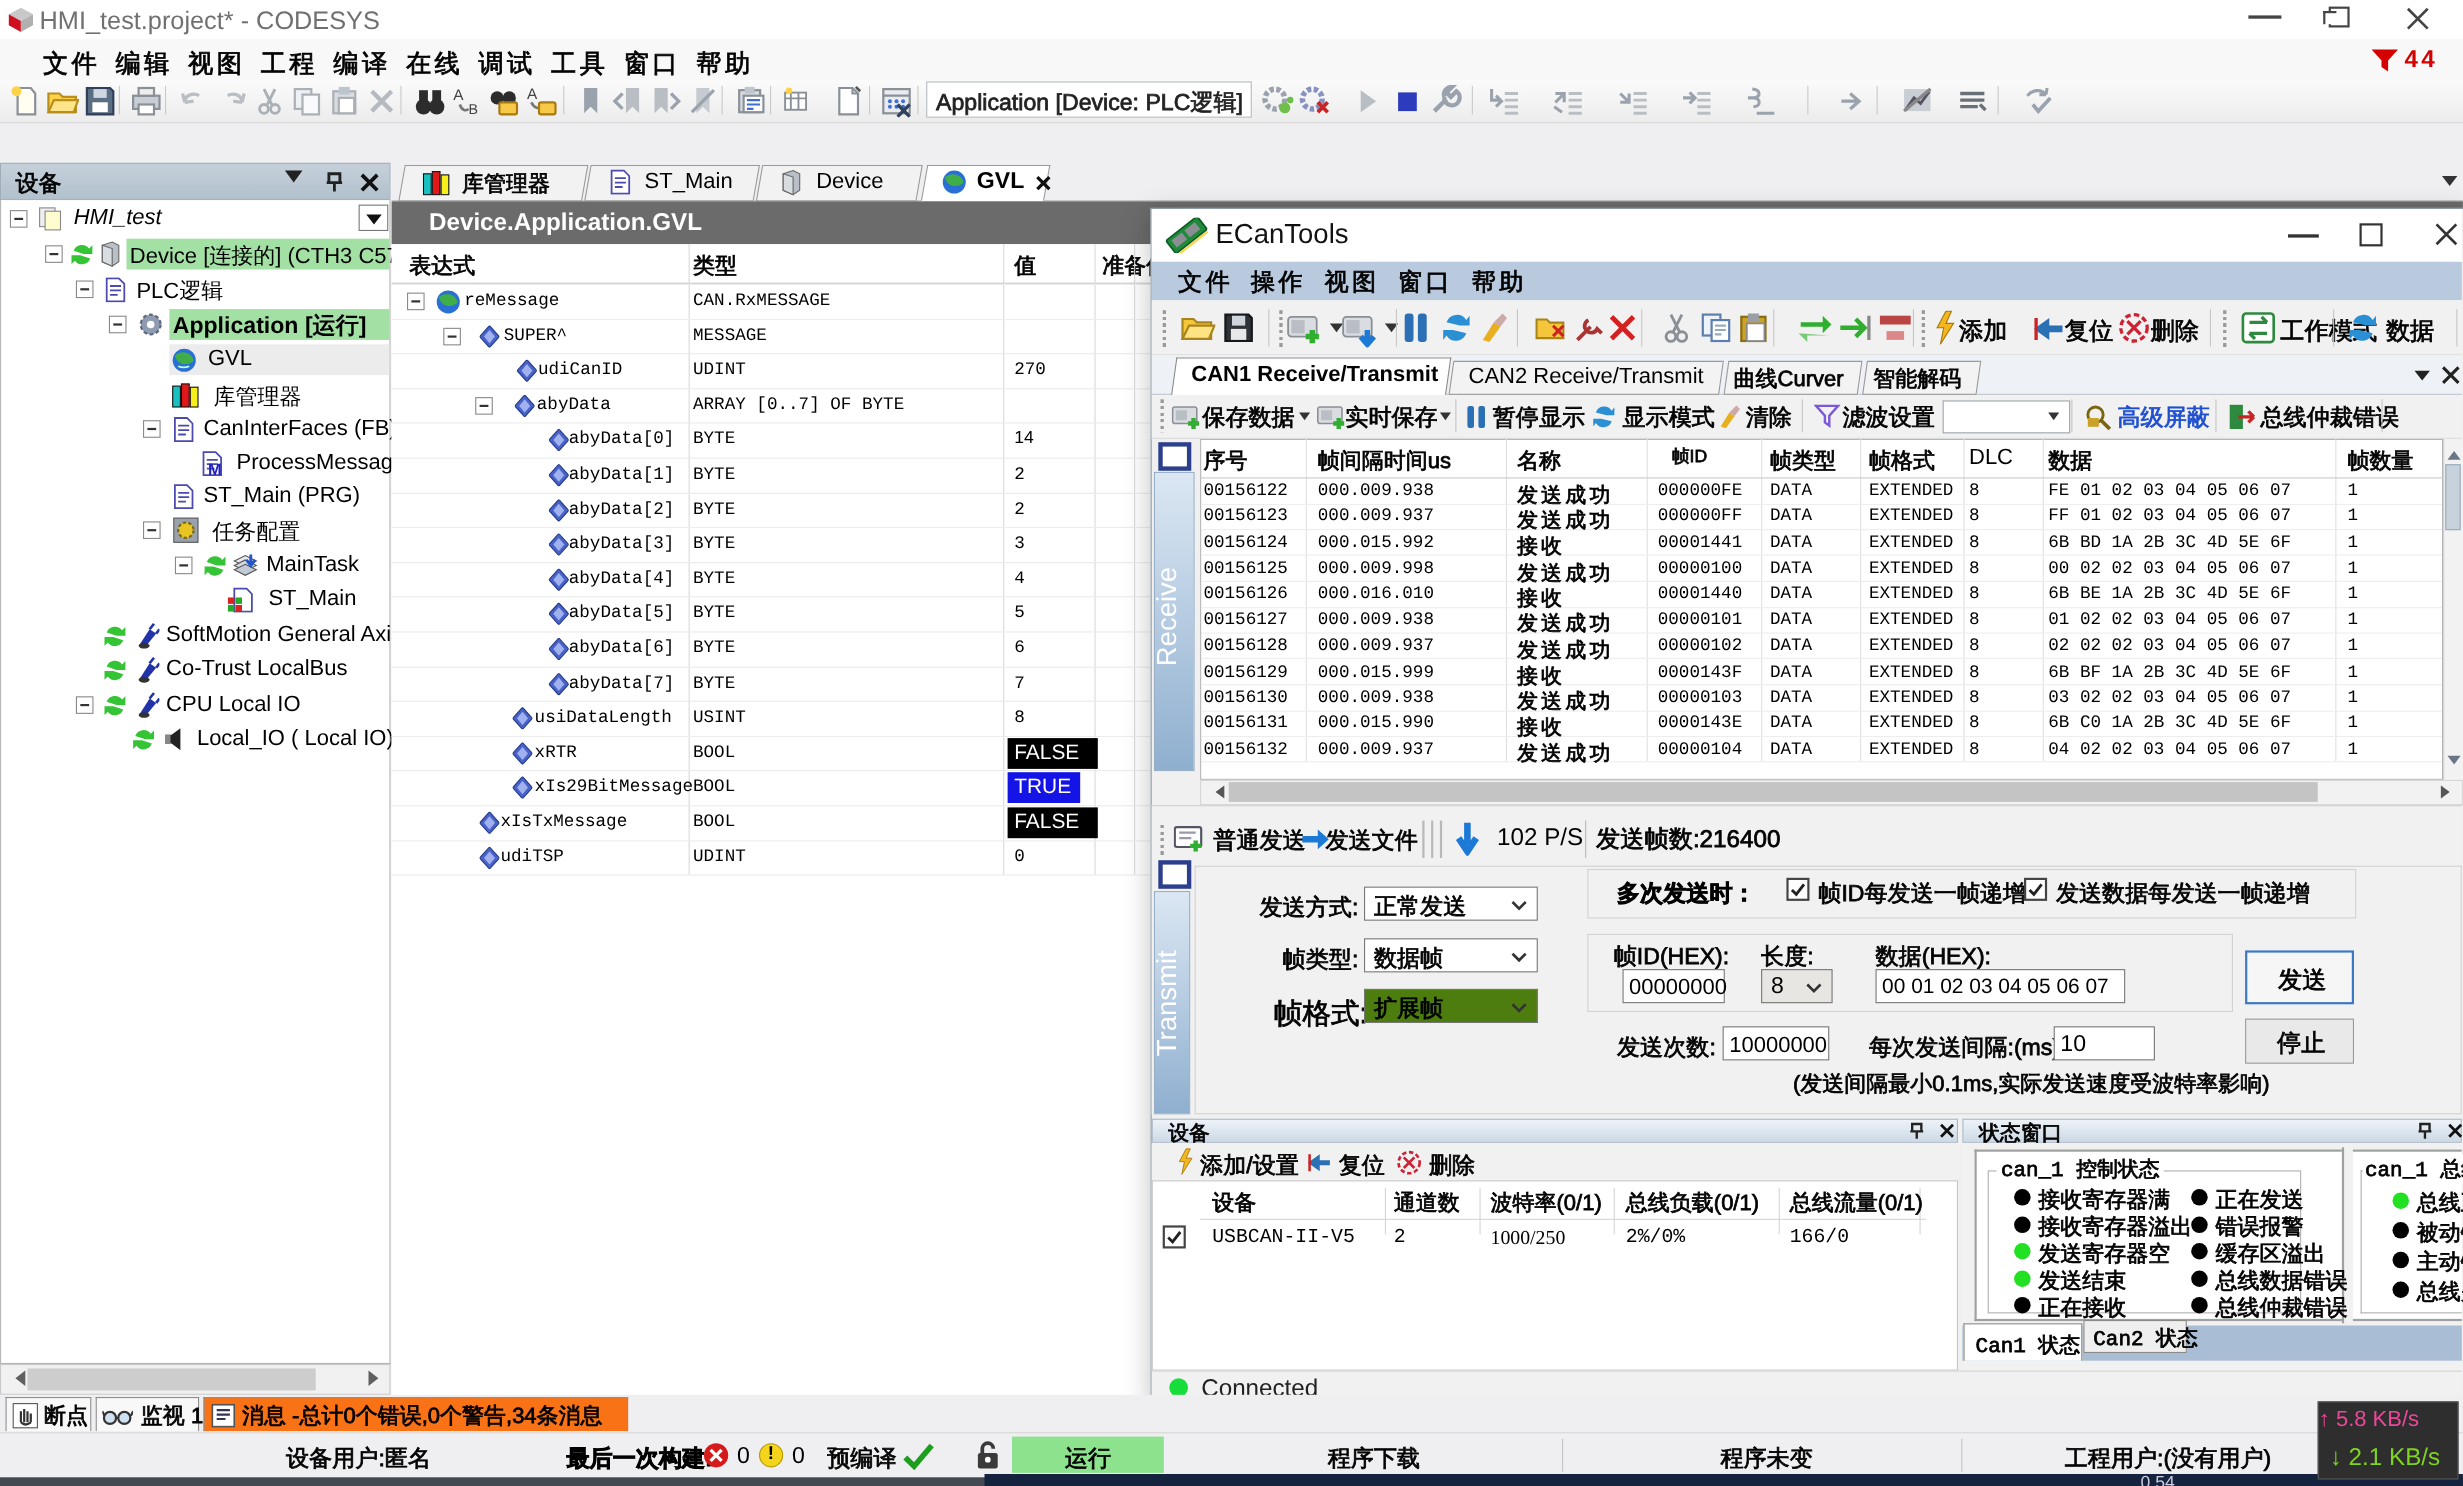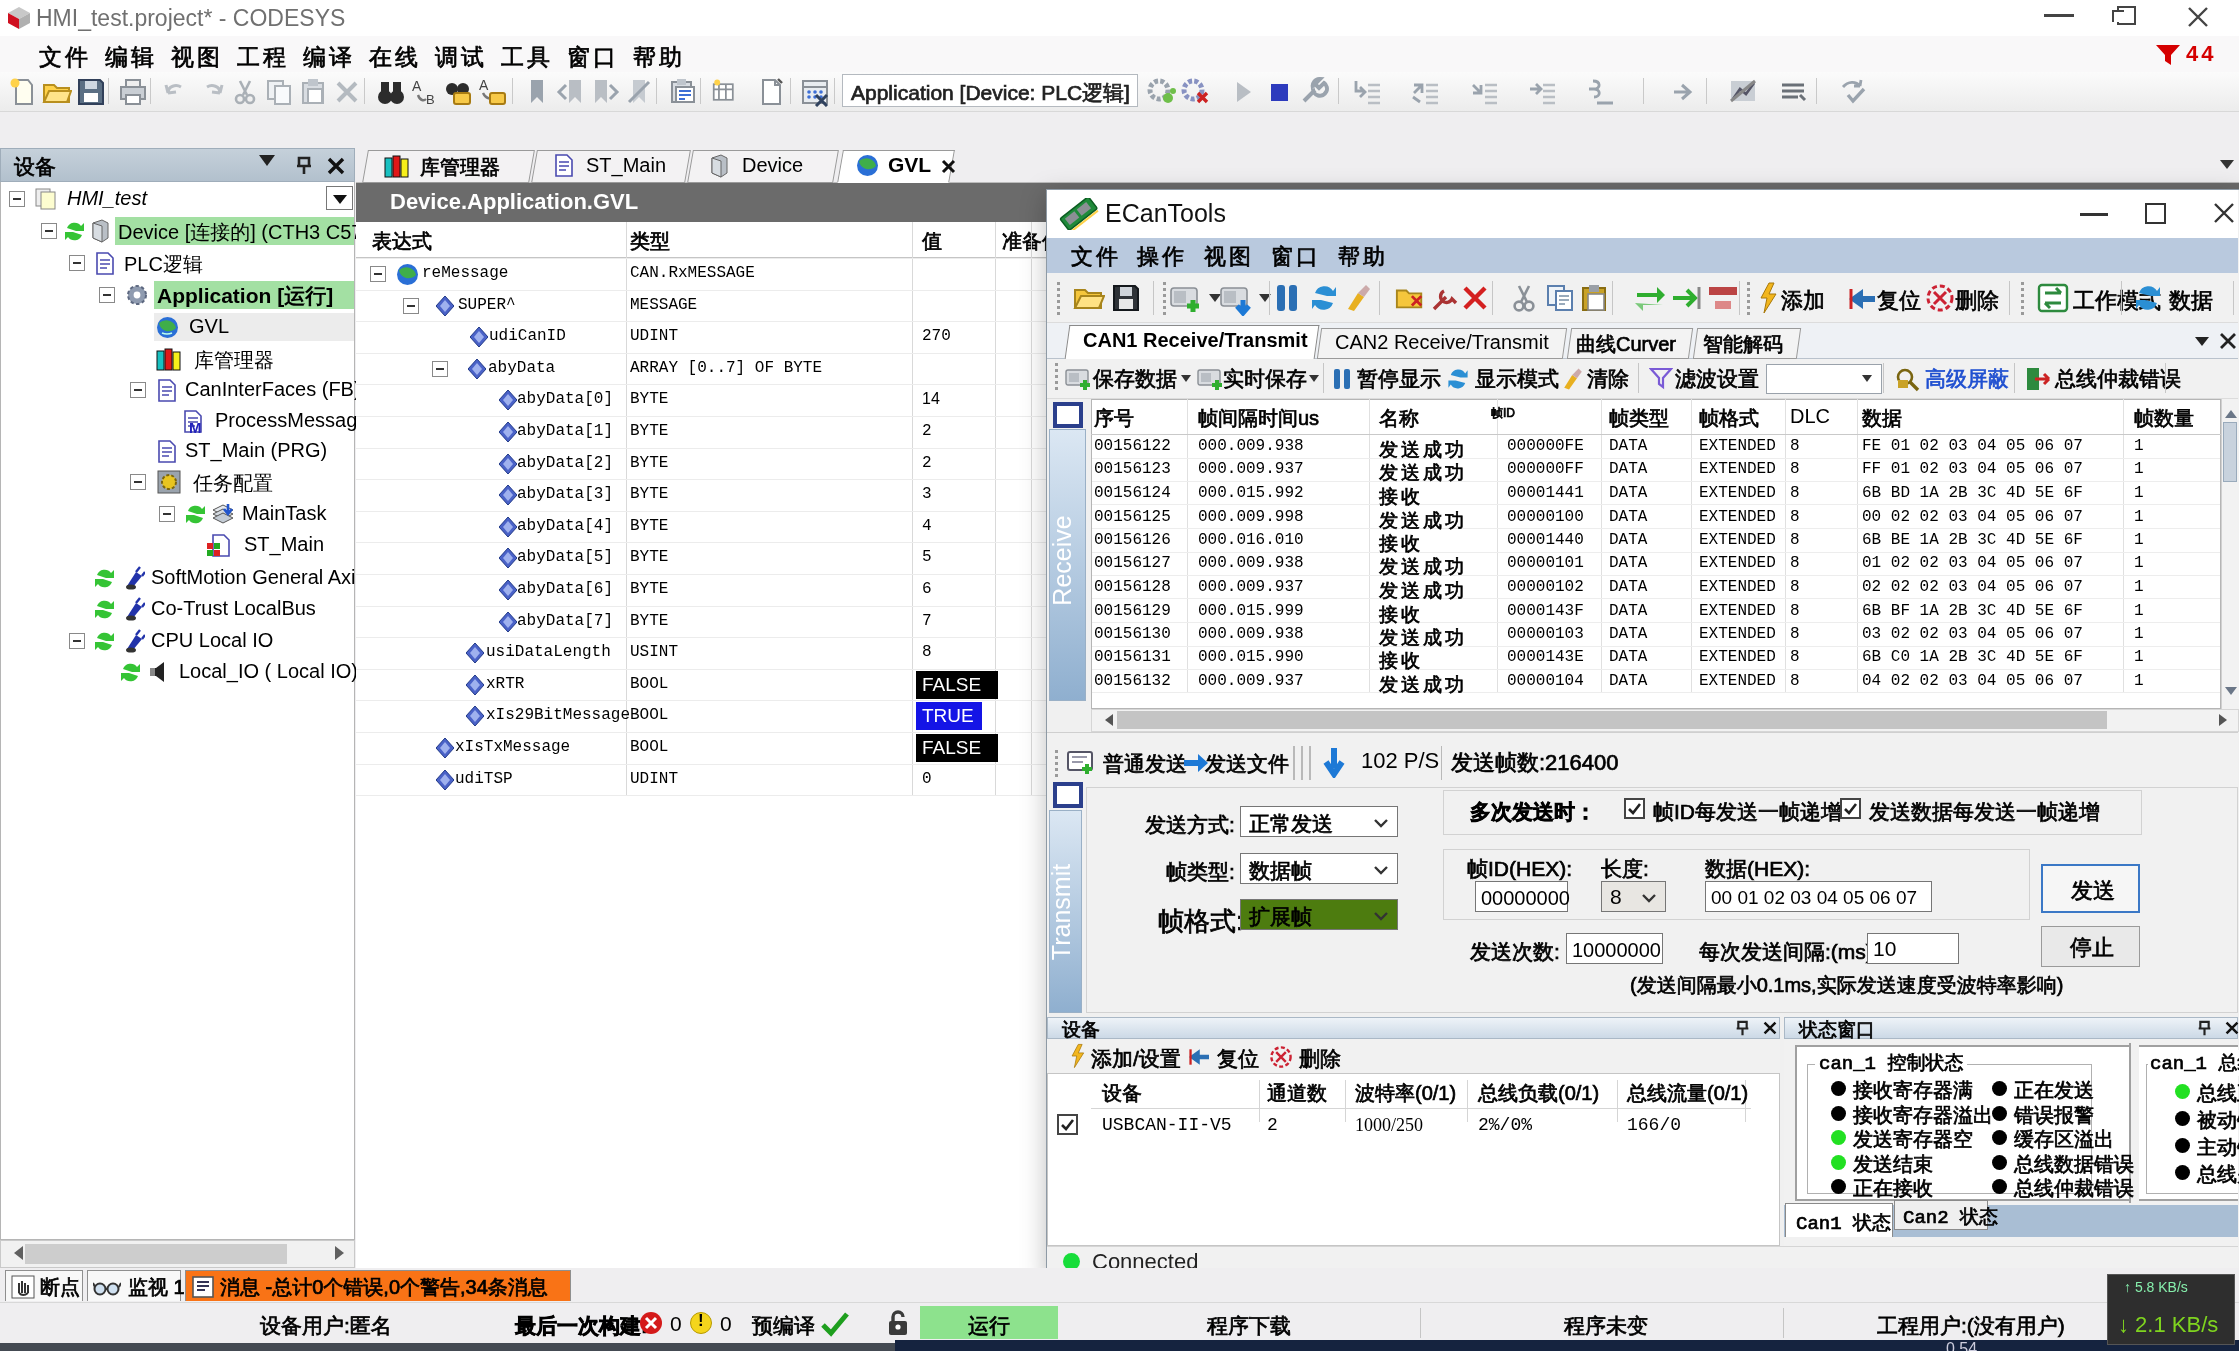--- a/index.html
+++ b/index.html
@@ -795,21 +795,21 @@
     <div class="a" style="left:45px;top:362px;width:1128px;height:1px;background:#ededed"></div>
     <div class="a" style="left:45px;top:385px;width:1128px;height:1px;background:#ededed"></div>
     <div class="a" style="left:45px;top:408px;width:1128px;height:1px;background:#ededed"></div>
     <div class="a" style="left:45px;top:432px;width:1128px;height:1px;background:#ededed"></div>
     <div class="a" style="left:45px;top:456px;width:1128px;height:1px;background:#ededed"></div>
     <div class="a" style="left:45px;top:479px;width:1128px;height:1px;background:#ededed"></div>
     <div class="a" style="left:45px;top:502px;width:1128px;height:1px;background:#ededed"></div>
   <div class="a k" style="left:47px;top:215px;font-size:20px">序号</div>
   <div class="a k" style="left:151px;top:215px;font-size:20px">帧间隔时间us</div>
   <div class="a k" style="left:332px;top:215px;font-size:20px">名称</div>
-  <div class="a k" style="left:444px;top:215px;font-size:12px">帧ID</div>
+  <div class="a k" style="left:473px;top:215px;font-size:16px">帧ID</div>
   <div class="a k" style="left:562px;top:215px;font-size:20px">帧类型</div>
   <div class="a k" style="left:652px;top:215px;font-size:20px">帧格式</div>
   <div class="a" style="left:743px;top:215px;font-size:20px">DLC</div>
   <div class="a k" style="left:815px;top:215px;font-size:20px">数据</div>
   <div class="a k" style="left:1087px;top:215px;font-size:20px">帧数量</div>
   <div class="a" style="left:47px;top:247px;font-family:'Liberation Mono',monospace;font-size:16px">00156122</div>
   <div class="a" style="left:151px;top:247px;font-family:'Liberation Mono',monospace;font-size:16px">000.009.938</div>
   <div class="a k" style="left:332px;top:247px;font-size:19px;letter-spacing:3px">发送成功</div>
   <div class="a" style="left:460px;top:247px;font-family:'Liberation Mono',monospace;font-size:16px">000000FE</div>
   <div class="a" style="left:562px;top:247px;font-family:'Liberation Mono',monospace;font-size:16px">DATA</div>
@@ -1164,15 +1164,15 @@
   <div class="a k" style="left:1564px;top:9px">程序未变</div>
   <div class="a" style="left:1783px;top:5px;width:1px;height:30px;background:#c5c5c5"></div>
   <div class="a k" style="left:1877px;top:9px">工程用户:(没有用户)</div>
 </div>
 
 <div class="a" style="left:0;top:1343px;width:2239px;height:8px;background:#444a52"></div>
 <div class="a" style="left:895px;top:1340px;width:1344px;height:11px;background:#15233f"></div>
 <div class="a" style="left:1946px;top:1340px;color:#ccd;font-size:16px">0.54</div>
 
 <div class="a" style="left:2107px;top:1274px;width:128px;height:71px;background:#2e2e2e;border:1px solid #555">
-  <div class="a" style="left:16px;top:4px;color:#86efac;font-size:14px">↑ 5.8 KB/s</div>
+  <div class="a" style="left:0;top:4px;color:#ec4899;font-size:20px">↑ 5.8 KB/s</div>
   <div class="a" style="left:10px;top:37px;color:#7fd41f;font-size:22px">↓ 2.1 KB/s</div>
 </div>
 
 </body></html>

